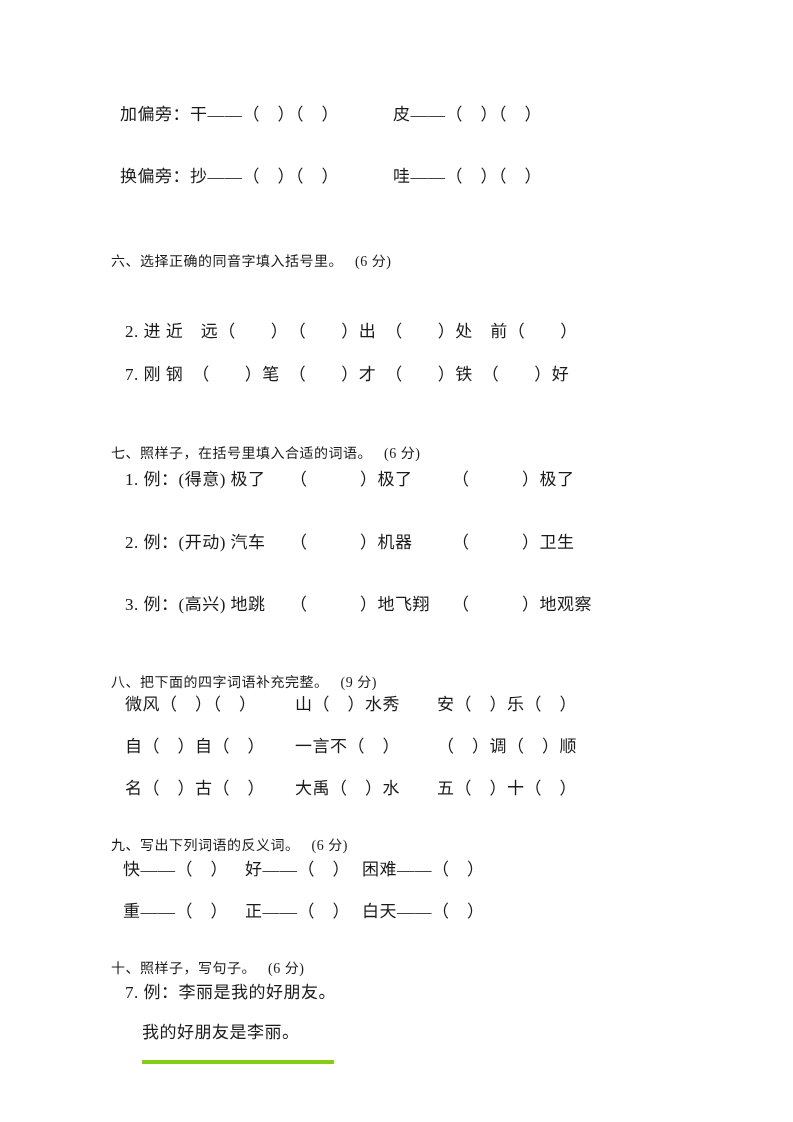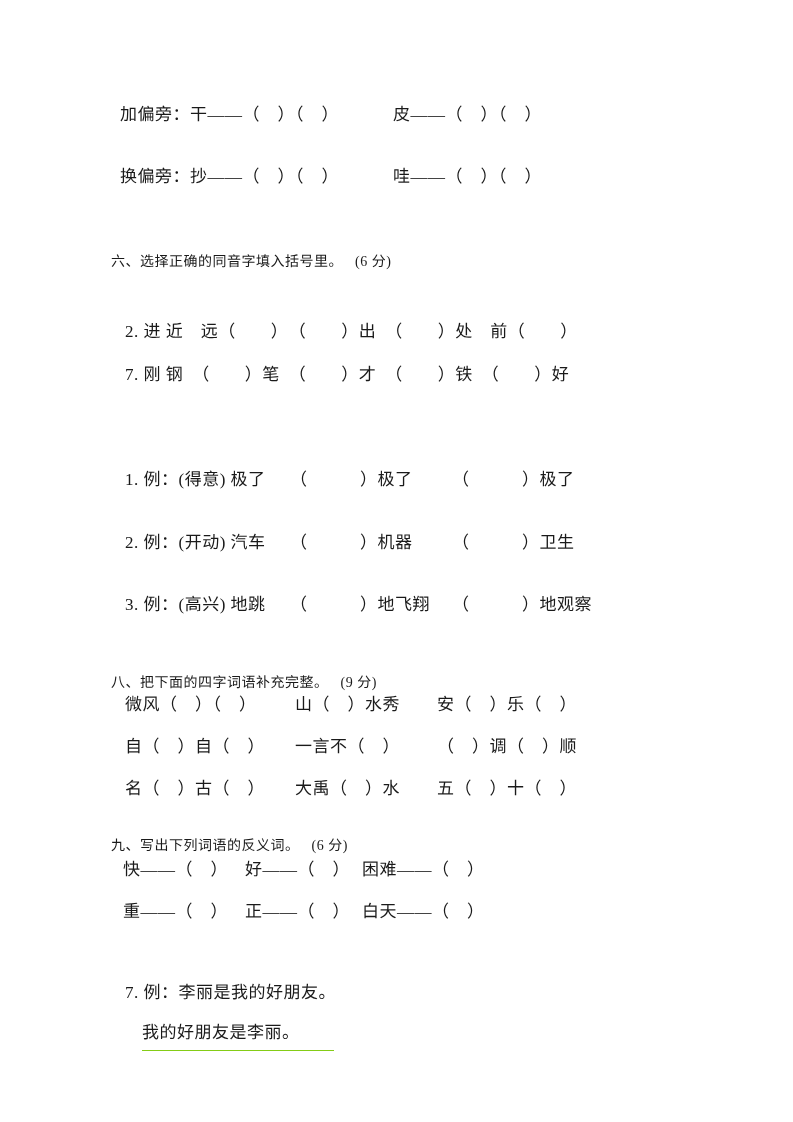--- a/index.html
+++ b/index.html
@@ -14,42 +14,45 @@
   }
   .t{
     position:absolute;
     white-space:pre;
     line-height:1.35;
     letter-spacing:0.5px;
   }
   .hdr{font-size:14px;}
   .points{margin-left:12px;}
   .answer{
-    border-bottom:1px solid #84cc16;
+    border-bottom:4px solid #84cc16;
     padding-right:34px;
-    padding-bottom:5px;
+    padding-bottom:15px;
   }
 </style>
 </head>
 <body>
 
 <div class="page">
 
   <span class="t" style="left:120px;top:104px">加偏旁：干——（　）（　）</span>
   <span class="t" style="left:393px;top:104px">皮——（　）（　）</span>
 
   <span class="t" style="left:120px;top:166px">换偏旁：抄——（　）（　）</span>
   <span class="t" style="left:393px;top:166px">哇——（　）（　）</span>
 
   <div class="t hdr" style="left:95px;top:234px">
     <span>六、</span><span>选择正确的同音字填入括号里。</span><span class="points">(6 分)</span>
   </div>
   <span class="t" style="left:125px;top:321px">2. 进 近　远（　　）　（　　）出　（　　）处　前（　　）</span>
   <span class="t" style="left:125px;top:364px">7. 刚 钢　（　　）笔　（　　）才　（　　）铁　（　　）好</span>
 
+  <div class="t hdr" style="left:95px;top:426px">
+    <span>七、</span><span>照样子，在括号里填入合适的词语。</span><span class="points">(6 分)</span>
+  </div>
   <span class="t" style="left:125px;top:469px">1. 例：(得意) 极了</span>
   <span class="t" style="left:290px;top:469px">（　　　）极了</span>
   <span class="t" style="left:452px;top:469px">（　　　）极了</span>
 
   <span class="t" style="left:125px;top:532px">2. 例：(开动) 汽车</span>
   <span class="t" style="left:290px;top:532px">（　　　）机器</span>
   <span class="t" style="left:452px;top:532px">（　　　）卫生</span>
 
   <span class="t" style="left:125px;top:594px">3. 例：(高兴) 地跳</span>
   <span class="t" style="left:290px;top:594px">（　　　）地飞翔</span>
@@ -74,16 +77,19 @@
     <span>九、</span><span>写出下列词语的反义词。</span><span class="points">(6 分)</span>
   </div>
   <span class="t" style="left:123px;top:859px">快——（　）</span>
   <span class="t" style="left:245px;top:859px">好——（　）</span>
   <span class="t" style="left:362px;top:859px">困难——（　）</span>
 
   <span class="t" style="left:123px;top:901px">重——（　）</span>
   <span class="t" style="left:245px;top:901px">正——（　）</span>
   <span class="t" style="left:362px;top:901px">白天——（　）</span>
 
+  <div class="t hdr" style="left:95px;top:941px">
+    <span>十、</span><span>照样子，写句子。</span><span class="points">(6 分)</span>
+  </div>
   <span class="t" style="left:125px;top:982px">7. 例：李丽是我的好朋友。</span>
   <span class="t answer" style="left:142px;top:1022px">我的好朋友是李丽。</span>
 
 </div>
 
 </body></html>

